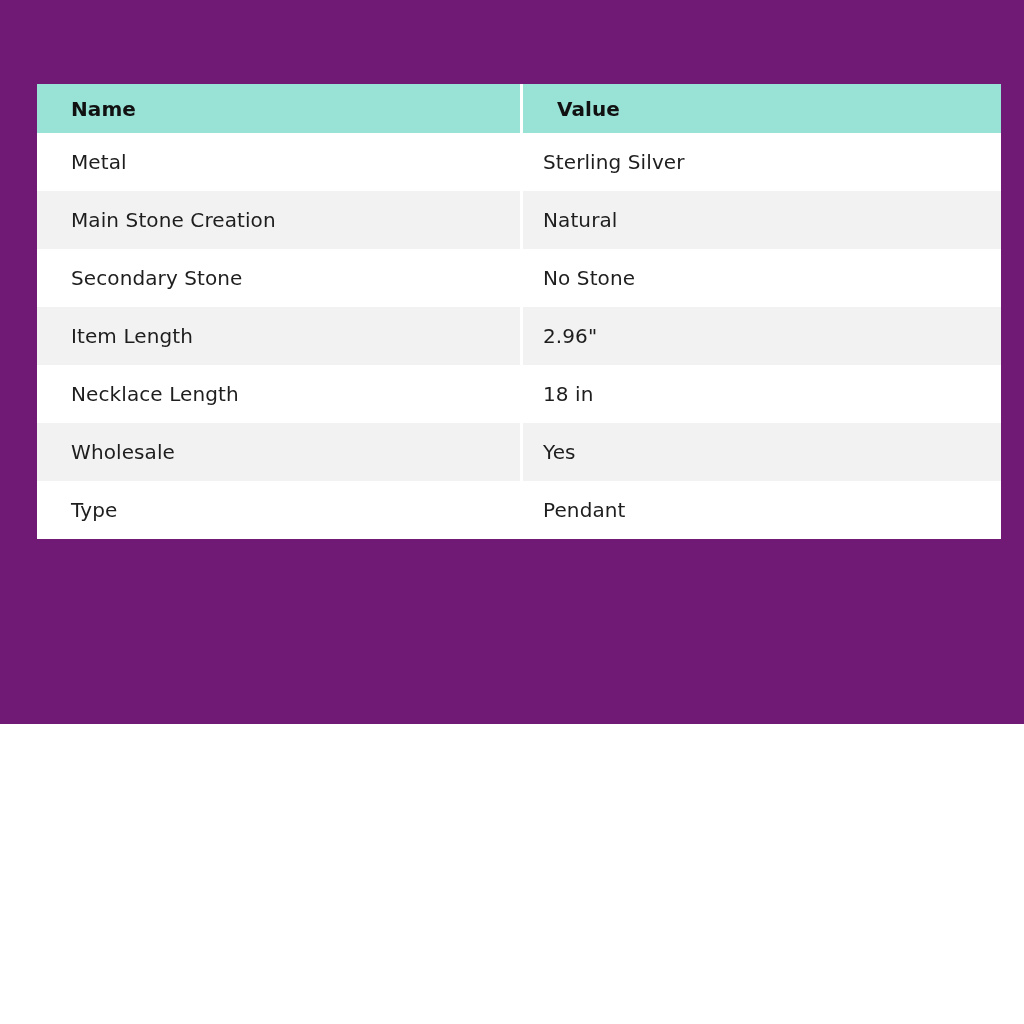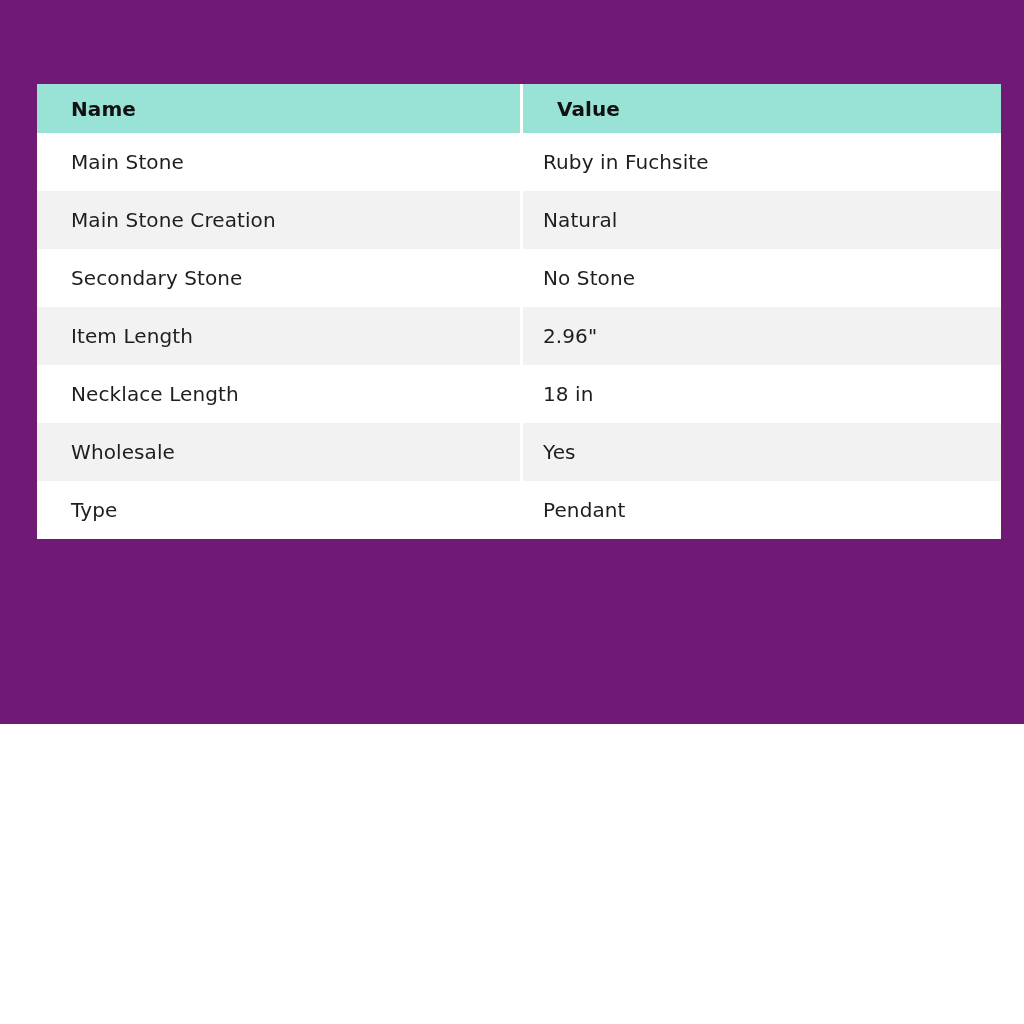--- a/index.html
+++ b/index.html
@@ -81,22 +81,22 @@
         <col class="col-value">
       </colgroup>
       <thead>
         <tr>
           <th>Name</th>
           <th>Value</th>
         </tr>
       </thead>
       <tbody>
         <tr>
-          <td>Main Stone</td>
-          <td>Ruby in Fuchsite</td>
+          <td>Metal</td>
+          <td>Sterling Silver</td>
         </tr>
         <tr>
           <td>Main Stone Creation</td>
           <td>Natural</td>
         </tr>
         <tr>
           <td>Secondary Stone</td>
           <td>No Stone</td>
         </tr>
         <tr>

